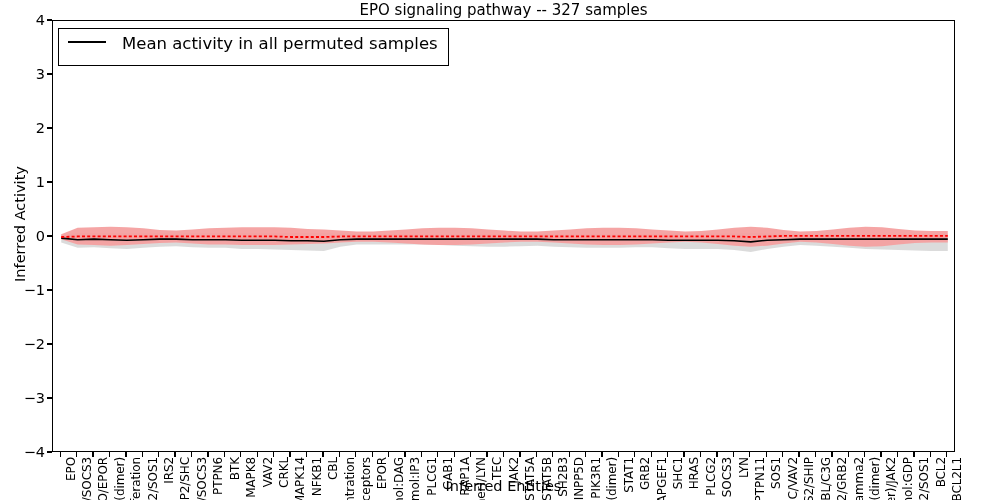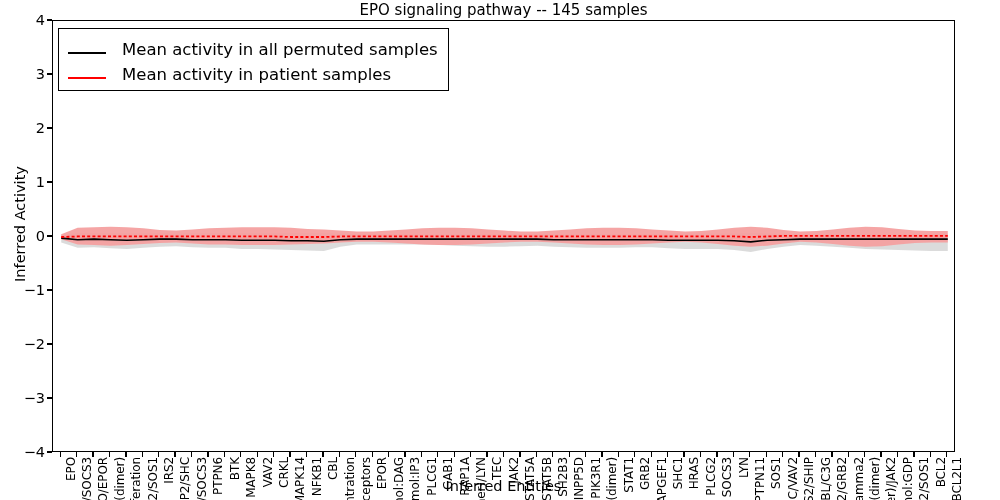--- a/index.html
+++ b/index.html
@@ -108,21 +108,21 @@
   #legend {
     position: absolute;
     left: 58px; top: 28px;
     border: 1.3px solid #000;
     background: #ffffff;
     padding: 5px 10px 6px 9px;
     z-index: 6;
   }
   .legend-row {
     display: flex;
-    align-items: flex-end;
+    align-items: flex-start;
     height: 25px;
   }
   .legend-swatch {
     width: 38px; height: 14px;
     position: relative;
     margin-right: 16px;
     flex: 0 0 auto;
   }
   .legend-swatch::before {
     content: "";
@@ -135,21 +135,21 @@
     font-size: 16.5px;
     color: #000;
     white-space: nowrap;
   }
 </style>
 </head>
 <body>
 
 <div id="figure">
 
-  <div id="chart-title">EPO signaling pathway -- 145 samples</div>
+  <div id="chart-title">EPO signaling pathway -- 327 samples</div>
 
   <div class="ytick-wrap" id="ytick-wrap">
       <div class="ytick-label" style="top: 20px;">4</div>
       <div class="ytick-label" style="top: 74px;">3</div>
       <div class="ytick-label" style="top: 128px;">2</div>
       <div class="ytick-label" style="top: 182px;">1</div>
       <div class="ytick-label" style="top: 236px;">0</div>
       <div class="ytick-label" style="top: 290px;">−1</div>
       <div class="ytick-label" style="top: 344px;">−2</div>
       <div class="ytick-label" style="top: 398px;">−3</div>
@@ -280,24 +280,20 @@
       <div class="xtick-label" style="left: 951.091px; bottom: auto; top: 457px; transform-origin: left top; transform: rotate(-90deg) translateX(-100%);">BCL2L1</div>
     </div>
 
   <div id="x-axis-label">Inferred Entities</div>
 
   <div id="legend">
     <div class="legend-row">
       <span class="legend-swatch" style="color: rgb(0, 0, 0);"></span>
       <span class="legend-text">Mean activity in all permuted samples</span>
     </div>
-    <div class="legend-row">
-      <span class="legend-swatch" style="color: rgb(255, 0, 0);"></span>
-      <span class="legend-text">Mean activity in patient samples</span>
-    </div>
   </div>
 
 <div class="ytick-mark" style="top: 19.35px; left: 47px; position: absolute;"></div>
     <div class="ytick-mark" style="top: 73.35px; left: 47px; position: absolute;"></div>
     <div class="ytick-mark" style="top: 127.35px; left: 47px; position: absolute;"></div>
     <div class="ytick-mark" style="top: 181.35px; left: 47px; position: absolute;"></div>
     <div class="ytick-mark" style="top: 235.35px; left: 47px; position: absolute;"></div>
     <div class="ytick-mark" style="top: 289.35px; left: 47px; position: absolute;"></div>
     <div class="ytick-mark" style="top: 343.35px; left: 47px; position: absolute;"></div>
     <div class="ytick-mark" style="top: 397.35px; left: 47px; position: absolute;"></div>

